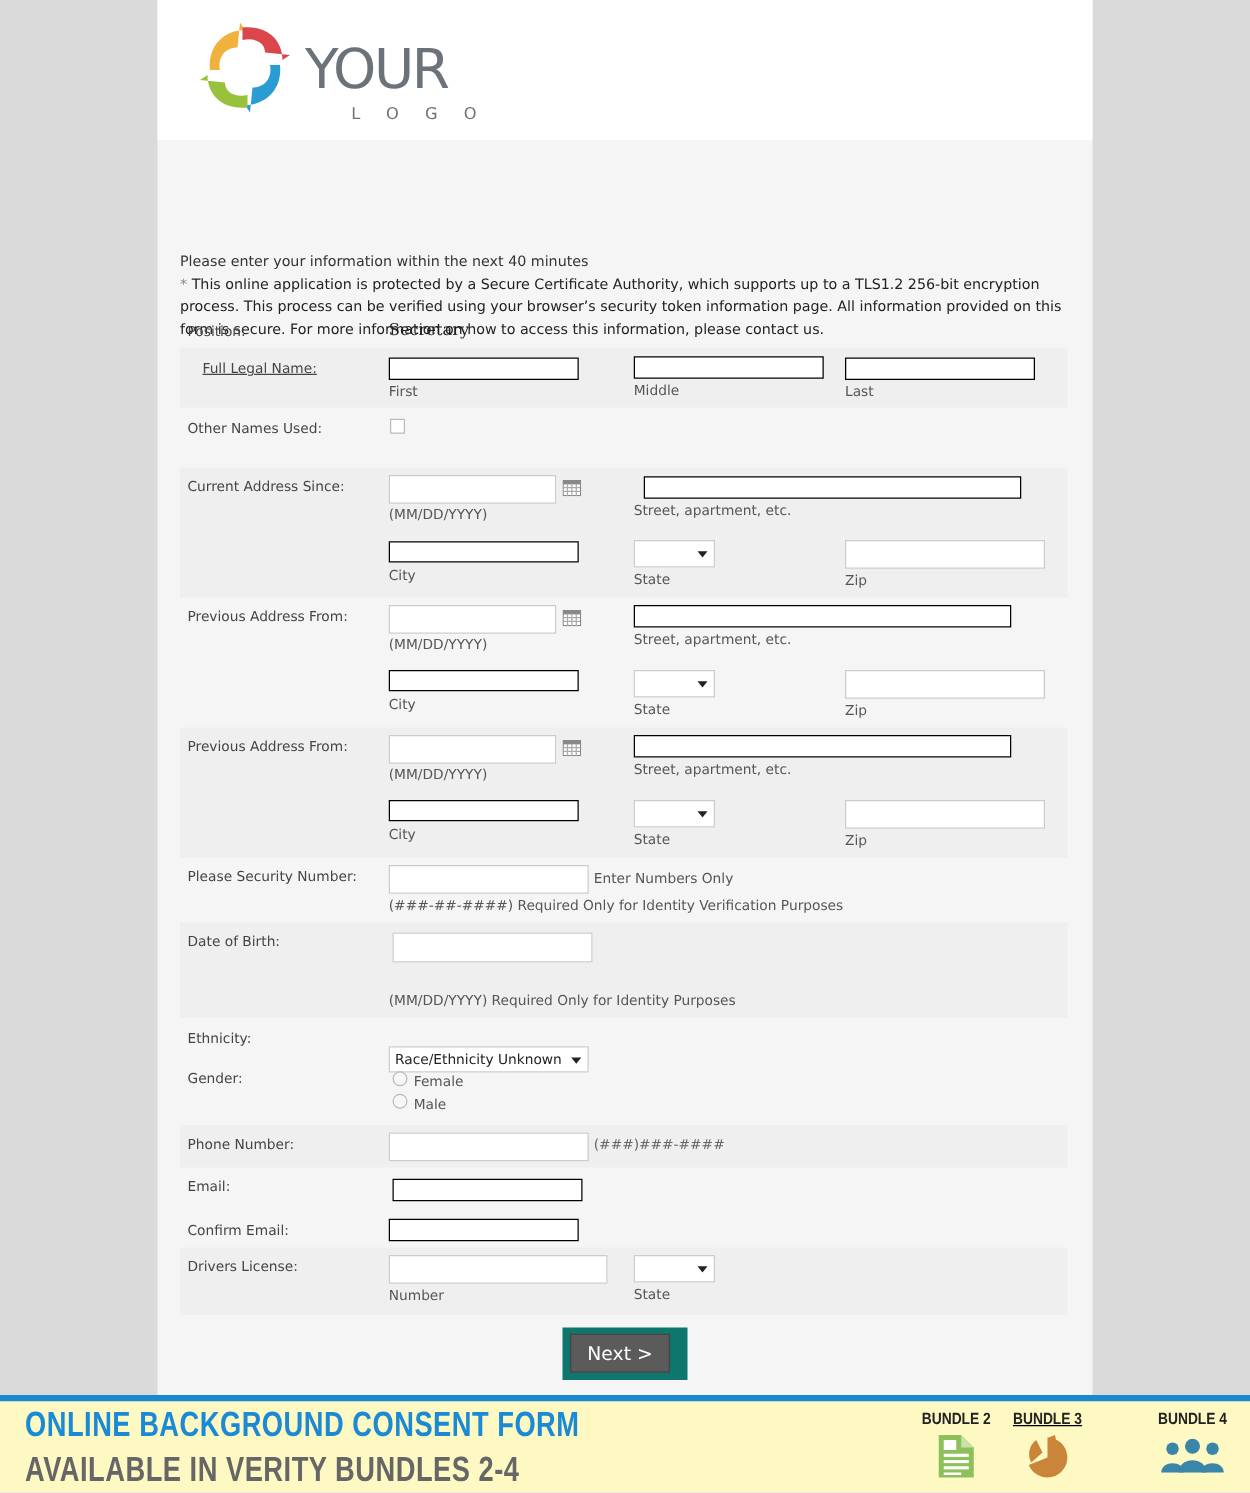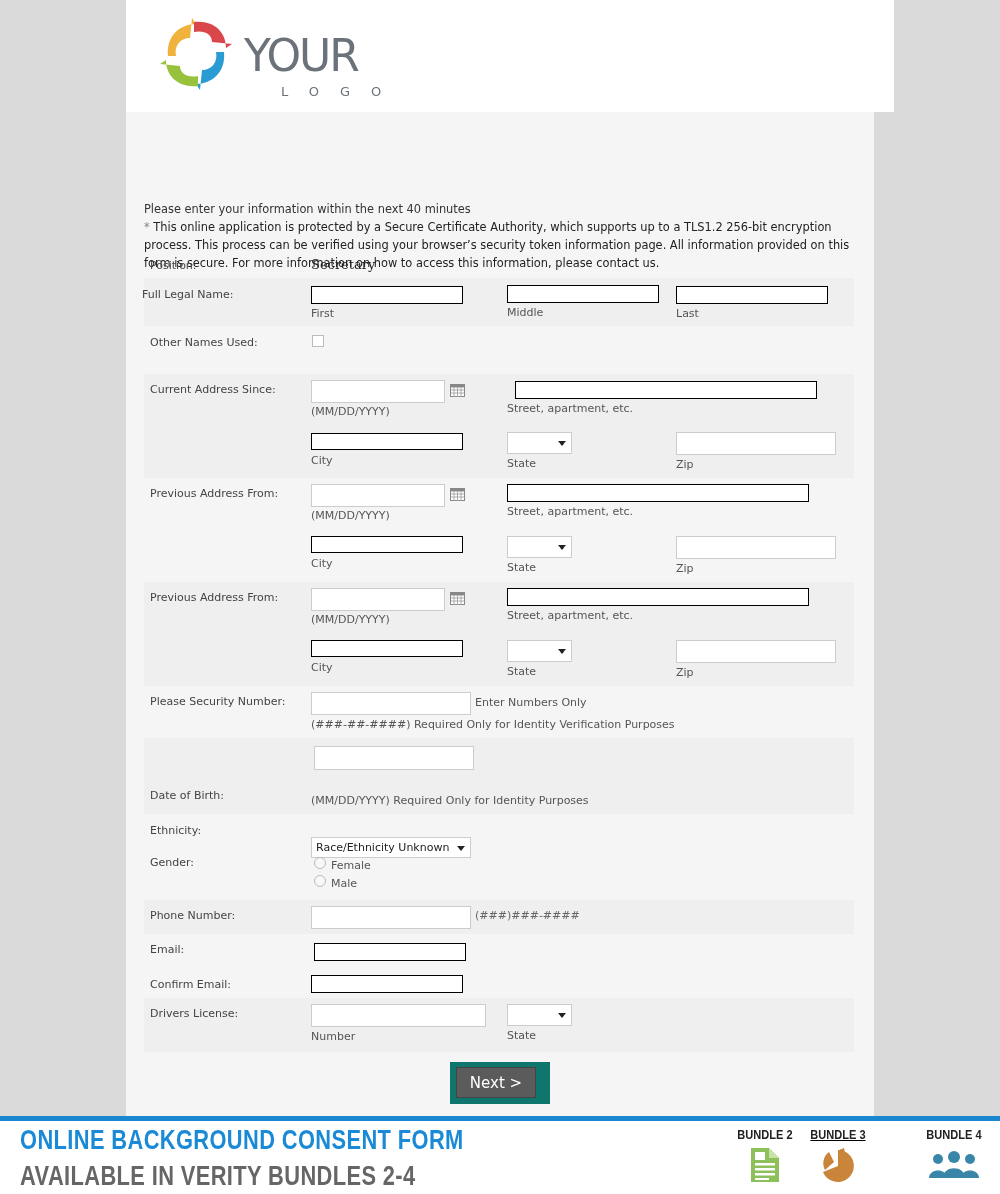--- a/index.html
+++ b/index.html
@@ -1,39 +1,39 @@
 <!DOCTYPE html>
 <html><head>
 <meta charset="utf-8">
 <style>
   html,body{margin:0;padding:0;}
   body{width:1000px;height:1194px;background:#dadada;position:relative;overflow:hidden;font-family:"DejaVu Sans",sans-serif;}
   .panel{position:absolute;left:126px;top:0;width:748px;height:1116px;background:#f5f5f5;}
-  .header{position:absolute;left:0;top:0;width:748px;height:112px;background:#fff;padding-left:20px;}
+  .header{position:absolute;left:0;top:0;width:748px;height:112px;background:#fff;}
   .logo{position:absolute;left:30px;top:14px;width:210px;height:80px;}
   .logo-text{position:absolute;left:88px;top:20px;font-family:"DejaVu Sans",sans-serif;font-size:44px;letter-spacing:-2px;color:#6b727a;line-height:44px;}
   .logo-sub{position:absolute;left:125px;top:70px;font-size:13px;letter-spacing:21px;color:#6b727a;}
   .title{position:absolute;left:18px;top:120px;width:710px;font-family:"DejaVu Serif",serif;font-weight:bold;font-size:17px;color:#666;padding-bottom:4px;border-bottom:1px dashed #888;}
   .intro{position:absolute;left:18px;top:160px;width:716px;font-size:11.4px;line-height:18px;color:#222;margin-top:40px;}
   .intro .lead{color:#333;font-weight:normal;}
   .ast{color:#888;}
   .lbl{position:absolute;font-size:11px;color:#444;}
   .cap{position:absolute;font-size:11px;color:#555;}
   .rowbg{position:absolute;background:#efefef;}
   .inp{position:absolute;background:#fff;box-sizing:border-box;}
   .inp.dark{border:1px solid #000;}
   .inp.light{border:1px solid #ccc;}
   .sel{position:absolute;background:#fff;border:1px solid #ccc;box-sizing:border-box;font-size:11px;color:#222;padding:3px 4px;}
   .sel .arrow{position:absolute;right:5px;top:8px;width:0;height:0;border-left:4px solid transparent;border-right:4px solid transparent;border-top:5px solid #222;}
   .cal{position:absolute;width:15px;height:13px;}
   .radio{position:absolute;width:10px;height:10px;border:1px solid #bbb;border-radius:50%;background:#f7f7f7;}
   .chk{position:absolute;width:10px;height:10px;border:1px solid #bbb;background:#fff;}
   .btnwrap{position:absolute;left:324px;top:1062px;width:100px;height:42px;background:#0f766e;}
   .btn{position:absolute;left:6px;top:5px;width:80px;height:31px;background:#5b5b5b;border:1px solid #444;color:#fff;font-size:15px;text-align:center;line-height:31px;box-sizing:border-box;}
-  .banner{position:absolute;left:0;top:1116px;width:1000px;height:78px;background:#ffffff;border-top:5px solid #1a87d1;box-sizing:border-box;padding-left:47px;}
+  .banner{position:absolute;left:0;top:1116px;width:1000px;height:78px;background:#fef9c3;border-top:5px solid #1a87d1;box-sizing:border-box;padding-left:47px;}
   .b1{position:absolute;left:20px;top:3px;font-family:"Liberation Sans",sans-serif;font-weight:bold;font-size:28px;color:#1a8ad6;transform:scaleX(0.78);transform-origin:left;letter-spacing:0.5px;white-space:nowrap;}
   .b2{position:absolute;left:20px;top:39px;font-family:"Liberation Sans",sans-serif;font-weight:bold;font-size:28px;color:#666;transform:scaleX(0.78);transform-origin:left;letter-spacing:0.5px;white-space:nowrap;}
   .bundle{position:absolute;top:6px;width:80px;text-align:center;}
   .bundle .bl{font-family:"Liberation Sans",sans-serif;font-weight:bold;font-size:13px;color:#222;transform:scaleX(0.85);}
   .bundle svg{display:block;margin:4px auto 0;}
 </style>
 </head>
 <body>
 
 <div class="panel">
@@ -58,21 +58,21 @@
   <div class="rowbg" style="left:18px;top:278px;width:710px;height:48px;"></div>
   <div class="rowbg" style="left:18px;top:374px;width:710px;height:104px;"></div>
   <div class="rowbg" style="left:18px;top:582px;width:710px;height:104px;"></div>
   <div class="rowbg" style="left:18px;top:738px;width:710px;height:76px;"></div>
   <div class="rowbg" style="left:18px;top:900px;width:710px;height:34px;"></div>
   <div class="rowbg" style="left:18px;top:998px;width:710px;height:54px;"></div>
 
   <div class="lbl" style="left:24px;top:259px;">Position:</div>
   <div style="position:absolute;left:185px;top:257px;font-family:'DejaVu Serif',serif;font-size:13px;color:#222;">Secretary</div>
 
-  <div class="lbl" style="left:16px;top:288px;">Full Legal Name:</div>
+  <div class="lbl" style="left:36px;top:288px;text-decoration:underline;">Full Legal Name:</div>
   <div class="inp dark" style="left:185px;top:286px;width:152px;height:18px;"></div>
   <div class="cap" style="left:185px;top:307px;">First</div>
   <div class="inp dark" style="left:381px;top:285px;width:152px;height:18px;"></div>
   <div class="cap" style="left:381px;top:306px;">Middle</div>
   <div class="inp dark" style="left:550px;top:286px;width:152px;height:18px;"></div>
   <div class="cap" style="left:550px;top:307px;">Last</div>
 
   <div class="lbl" style="left:24px;top:336px;">Other Names Used:</div>
   <div class="chk" style="left:186px;top:335px;"></div>
 
@@ -131,21 +131,21 @@
     </div>
   <div class="cap" style="left:381px;top:665px;">State</div>
   <div class="inp light" style="left:550px;top:640px;width:160px;height:23px;"></div>
   <div class="cap" style="left:550px;top:666px;">Zip</div>
 
   <div class="lbl" style="left:24px;top:695px;">Please Security Number:</div>
   <div class="inp light" style="left:185px;top:692px;width:160px;height:23px;"></div>
   <div class="cap" style="left:349px;top:696px;">Enter Numbers Only</div>
   <div class="cap" style="left:185px;top:718px;">(###-##-####) Required Only for Identity Verification Purposes</div>
 
-  <div class="lbl" style="left:24px;top:789px;">Date of Birth:</div>
+  <div class="lbl" style="left:24px;top:747px;">Date of Birth:</div>
   <div class="inp light" style="left:188px;top:746px;width:160px;height:24px;"></div>
   <div class="cap" style="left:185px;top:794px;">(MM/DD/YYYY) Required Only for Identity Purposes</div>
 
   <div class="lbl" style="left:24px;top:824px;">Ethnicity:</div>
   <div class="sel" style="left:185px;top:821px;width:160px;height:21px;margin-top:16px;"><span>Race/Ethnicity Unknown</span><span class="arrow"></span></div>
 
   <div class="lbl" style="left:24px;top:856px;">Gender:</div>
   <div class="radio" style="left:188px;top:857px;"></div>
   <div class="cap" style="left:205px;top:859px;">Female</div>
   <div class="radio" style="left:188px;top:875px;"></div>

